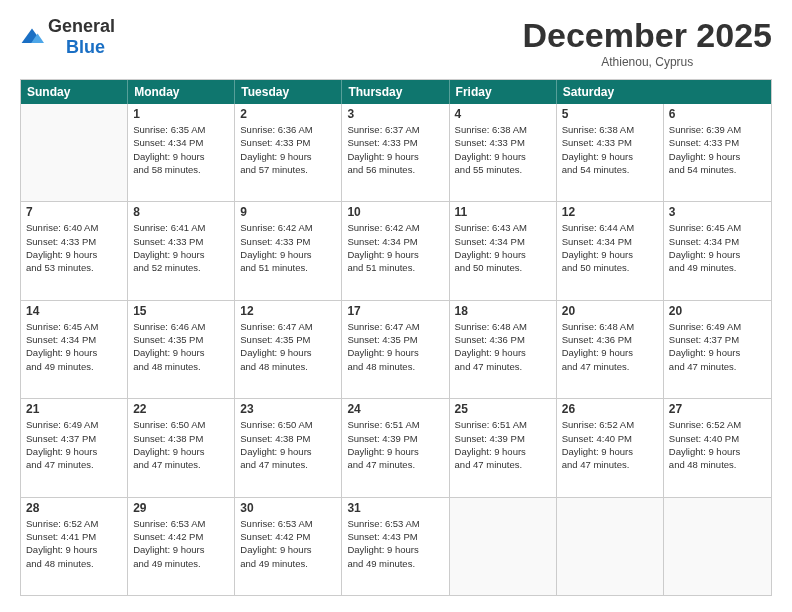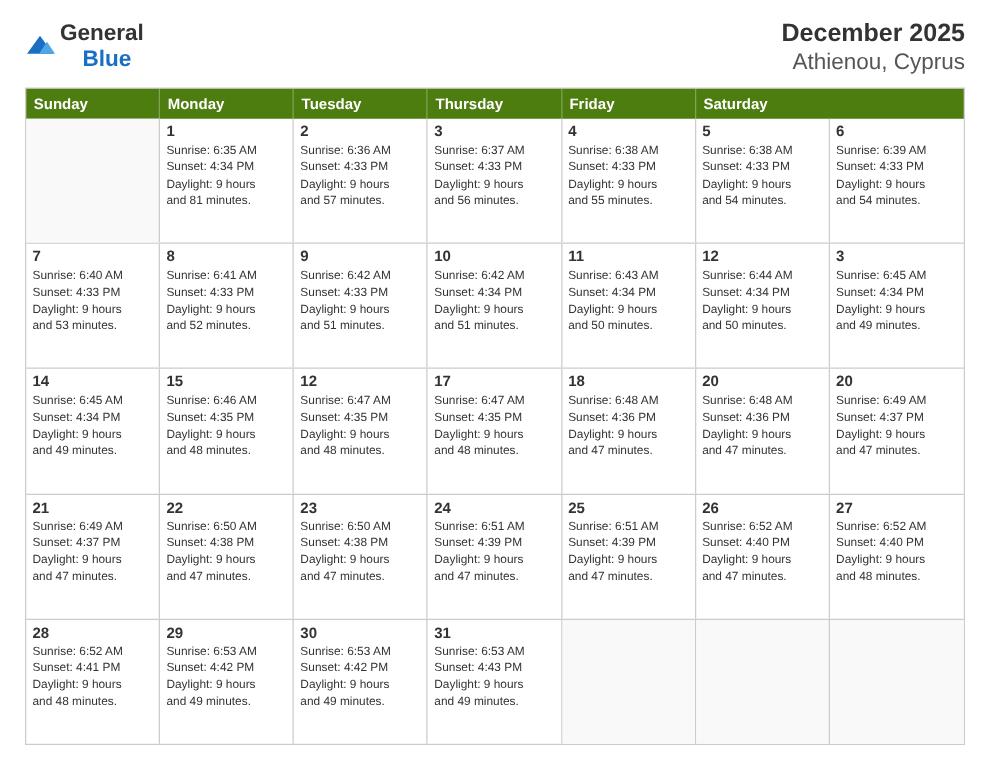--- a/index.html
+++ b/index.html
@@ -40,39 +40,40 @@
       margin-left: 18px;
     }
     .logo-icon {
       width: 24px;
       height: 20px;
     }
     .title-section {
       text-align: right;
     }
     .title-section h1 {
-      font-size: 20px;
+      font-size: 34px;
       font-weight: bold;
       color: #333;
     }
     .title-section h2 {
-      font-size: 18px;
+      font-size: 12px;
       font-weight: normal;
       color: #555;
+      text-align: center;
     }
     .calendar {
       flex: 1;
       display: flex;
       flex-direction: column;
       border: 1px solid #ccc;
     }
     .calendar-header {
       display: grid;
       grid-template-columns: repeat(7, 1fr);
-      background-color: #4d7c0f;
+      background-color: #0f766e;
     }
     .calendar-header-cell {
       color: #fff;
       font-weight: bold;
       font-size: 12px;
       padding: 5px 6px;
       border-right: 1px solid rgba(255,255,255,0.3);
     }
     .calendar-header-cell:last-child {
       border-right: none;
@@ -146,21 +147,21 @@
         <div class="calendar-header-cell">Saturday</div>
       </div>
     <div class="calendar-body">
     <div class="calendar-row">
           <div class="calendar-cell empty"></div>
           <div class="calendar-cell">
             <span class="day-number">1</span>
             <span class="cell-line">Sunrise: 6:35 AM</span>
             <span class="cell-line">Sunset: 4:34 PM</span>
             <span class="cell-line">Daylight: 9 hours</span>
-            <span class="cell-line">and 81 minutes.</span>
+            <span class="cell-line">and 58 minutes.</span>
           </div>
           <div class="calendar-cell">
             <span class="day-number">2</span>
             <span class="cell-line">Sunrise: 6:36 AM</span>
             <span class="cell-line">Sunset: 4:33 PM</span>
             <span class="cell-line">Daylight: 9 hours</span>
             <span class="cell-line">and 57 minutes.</span>
           </div>
           <div class="calendar-cell">
             <span class="day-number">3</span>

